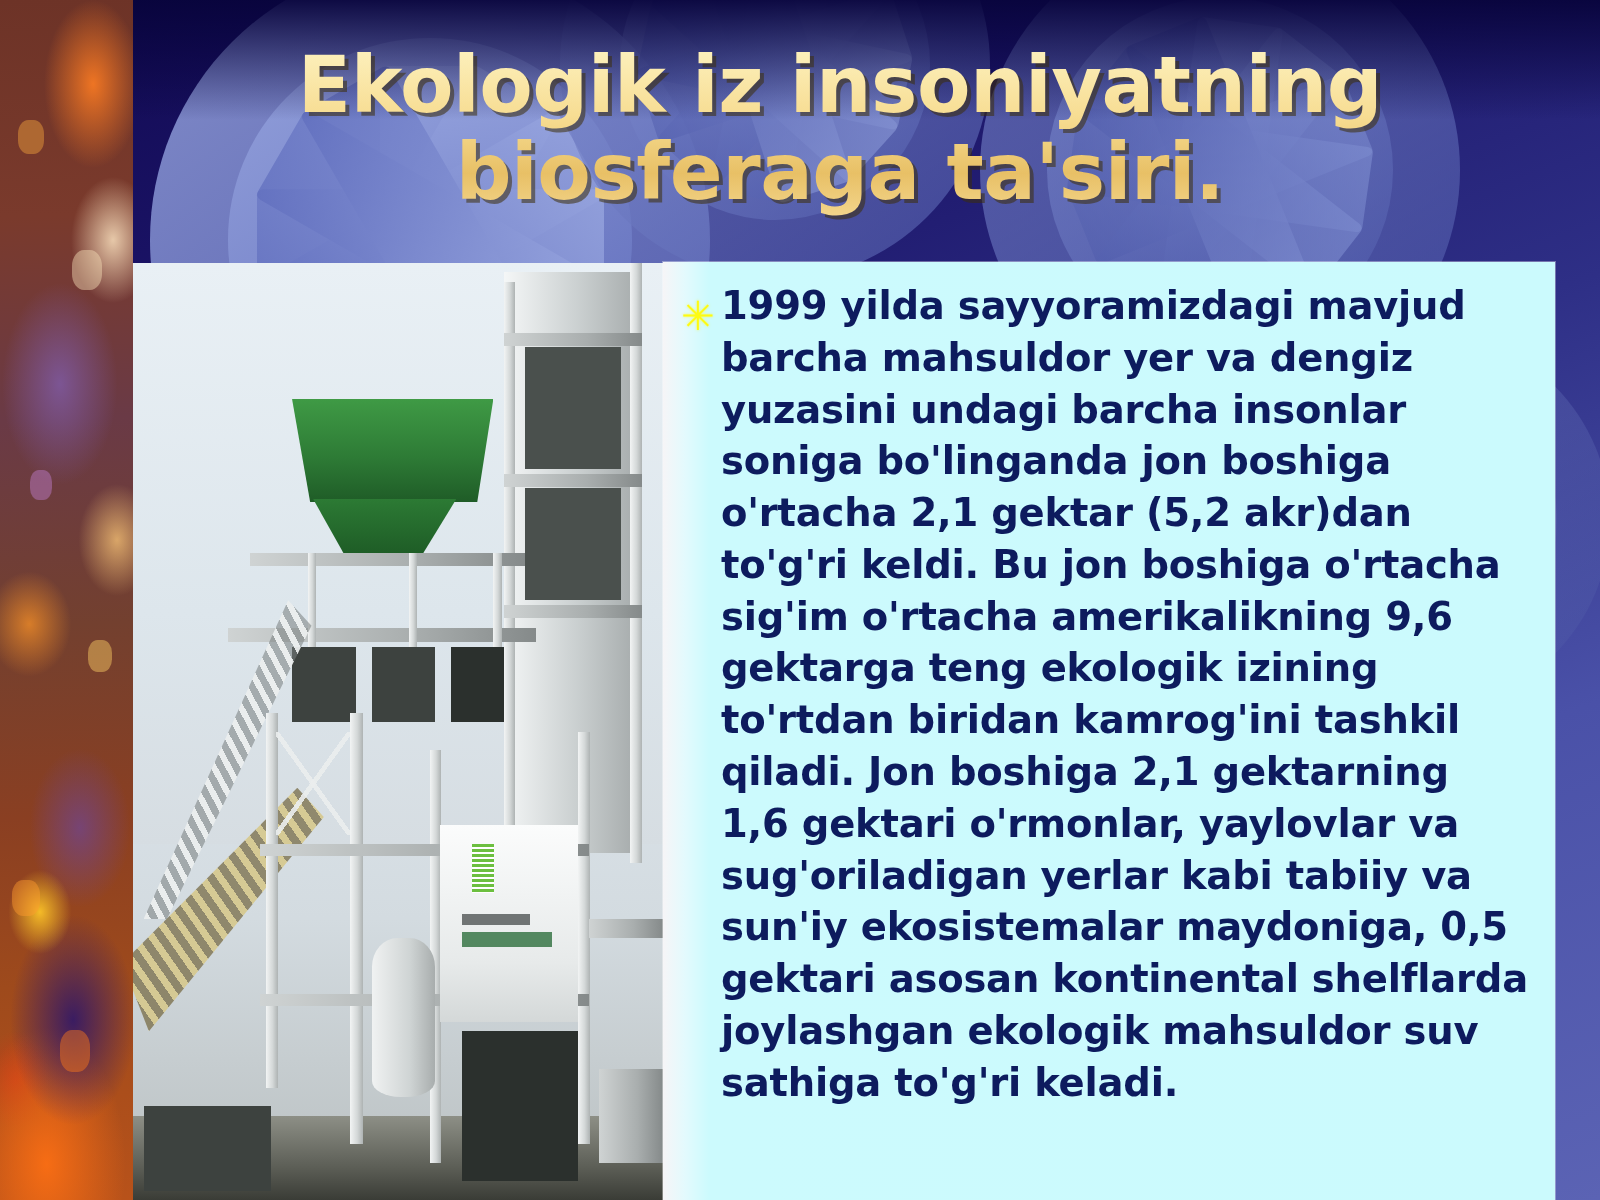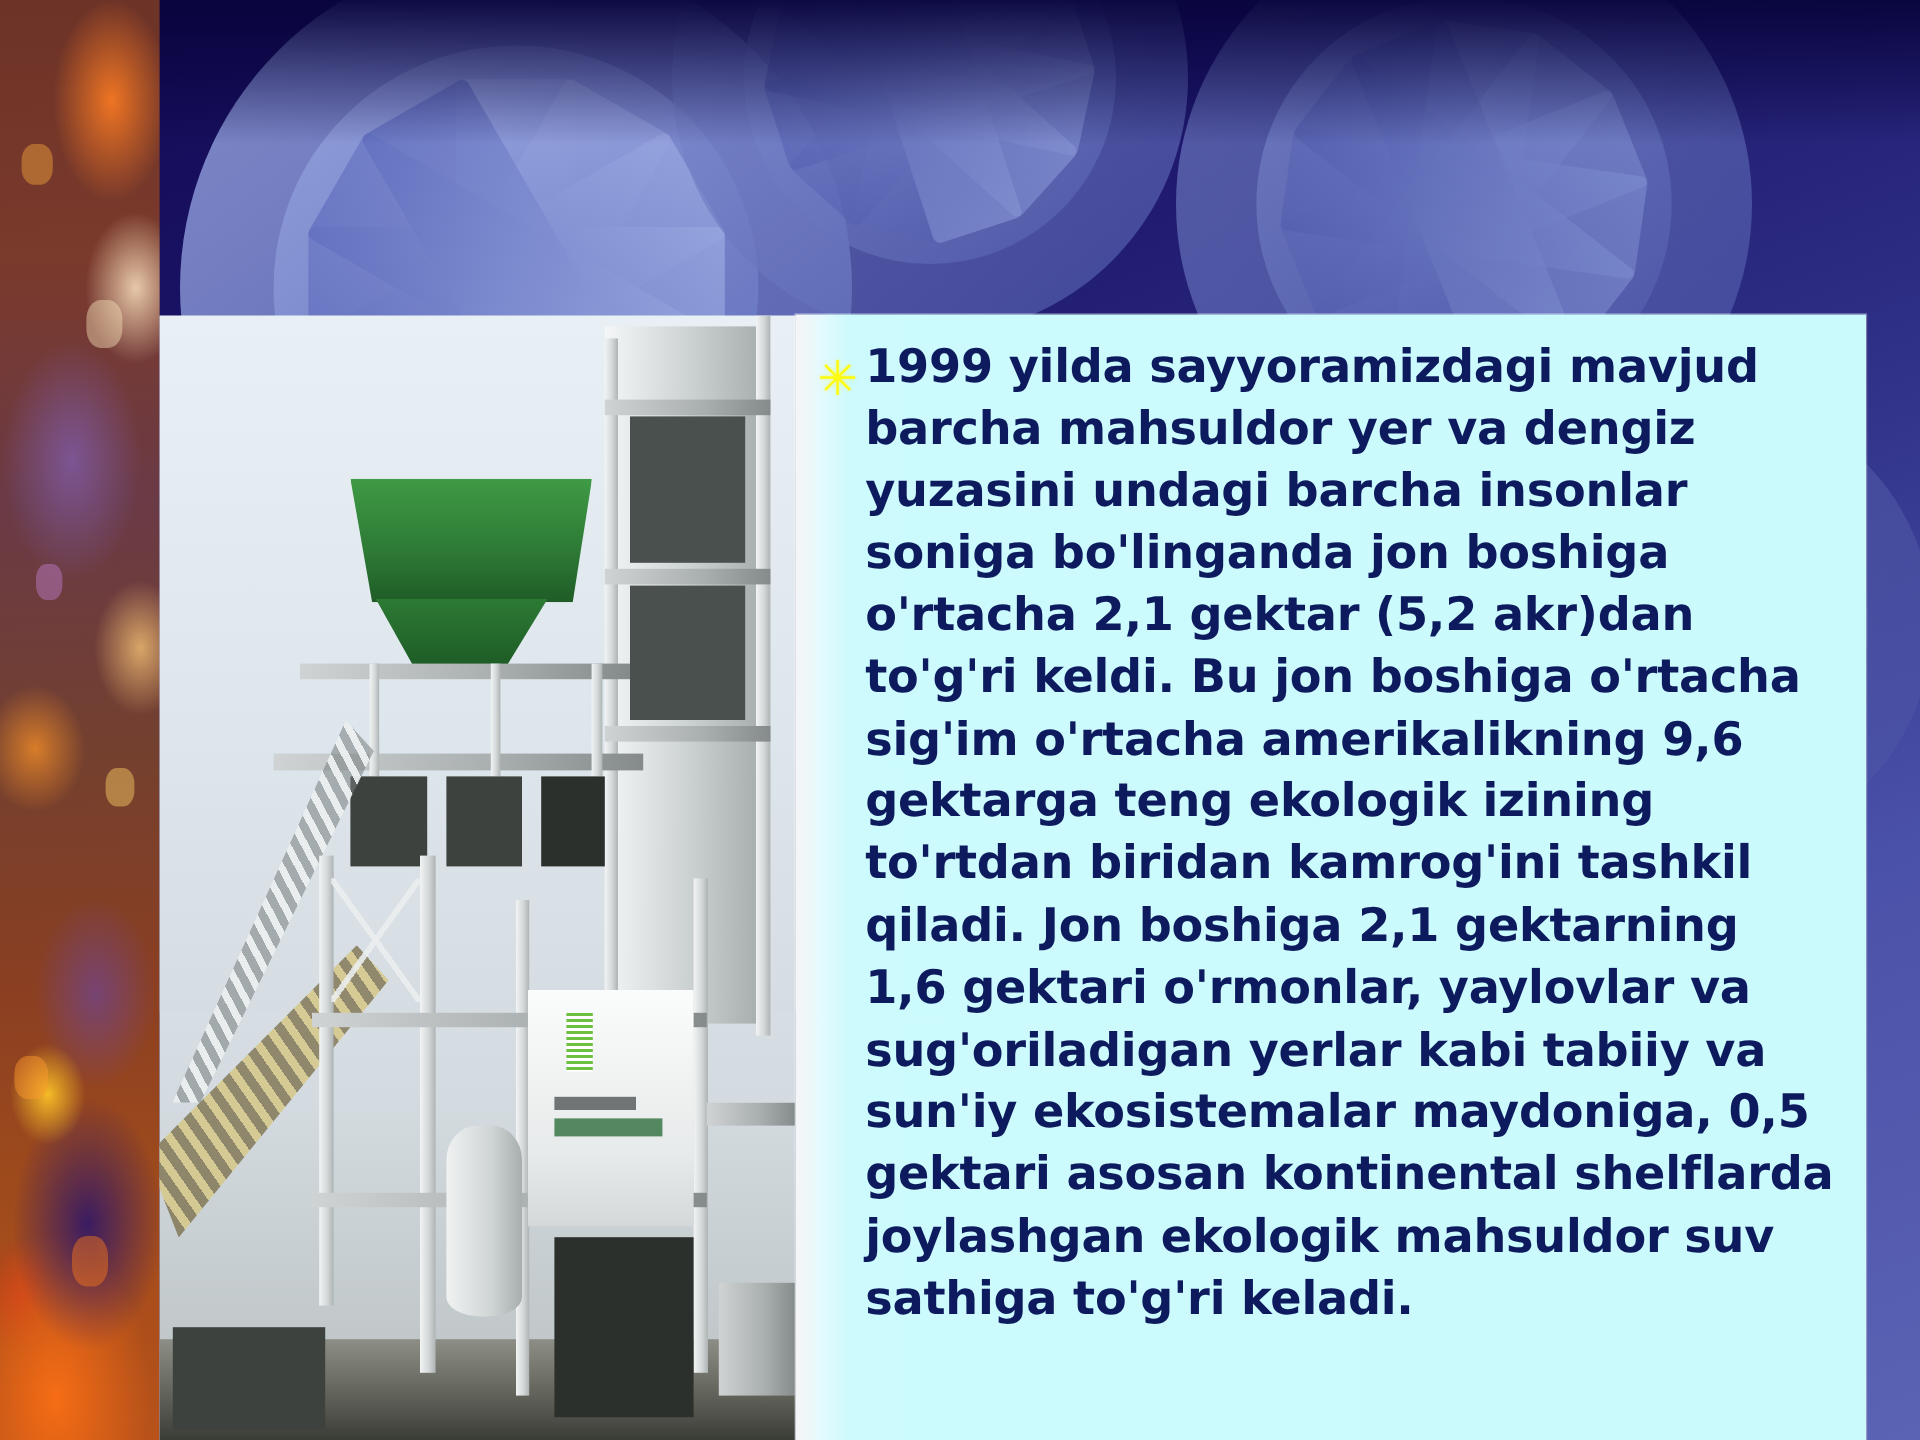--- a/index.html
+++ b/index.html
@@ -277,20 +277,24 @@
 
   <div class="left-border">
     <div class="lb-speck" style="left:18px;top:120px;width:26px;height:34px;background:#f5a33c"></div>
     <div class="lb-speck" style="left:72px;top:250px;width:30px;height:40px;background:#f6e0b8"></div>
     <div class="lb-speck" style="left:30px;top:470px;width:22px;height:30px;background:#c07fd0"></div>
     <div class="lb-speck" style="left:88px;top:640px;width:24px;height:32px;background:#ffd166"></div>
     <div class="lb-speck" style="left:12px;top:880px;width:28px;height:36px;background:#ff9b2e"></div>
     <div class="lb-speck" style="left:60px;top:1030px;width:30px;height:42px;background:#ff7a18"></div>
   </div>
 
+  <div class="title">
+    <span class="title-line">Ekologik iz insoniyatning</span>
+    <span class="title-line">biosferaga ta'siri.</span>
+  </div>
 
   <div class="photo">
     <div class="ph sky"></div>
     <div class="ph ground"></div>
 
     <div class="ph tower"></div>
     <div class="ph tower-slot" style="right:8%;top:9%;width:18%;height:13%;"></div>
     <div class="ph tower-slot" style="right:8%;top:24%;width:18%;height:12%;"></div>
     <div class="ph steel" style="right:4%;top:0%;width:2.2%;height:64%;"></div>
     <div class="ph steel" style="right:28%;top:2%;width:2%;height:62%;"></div>

